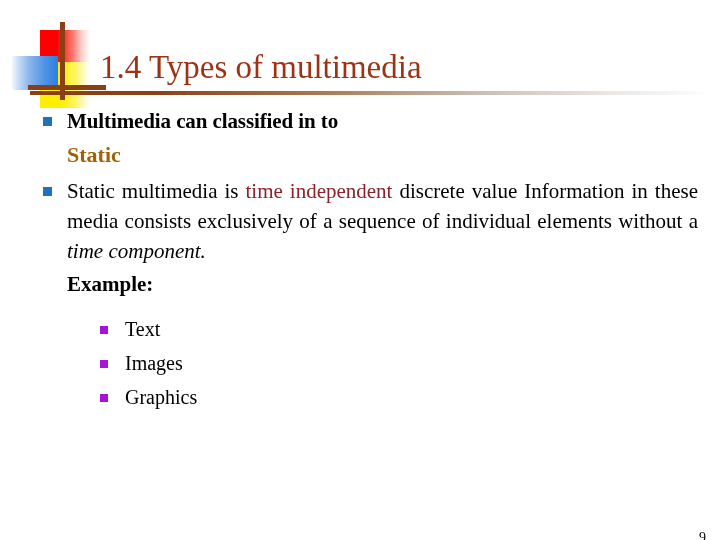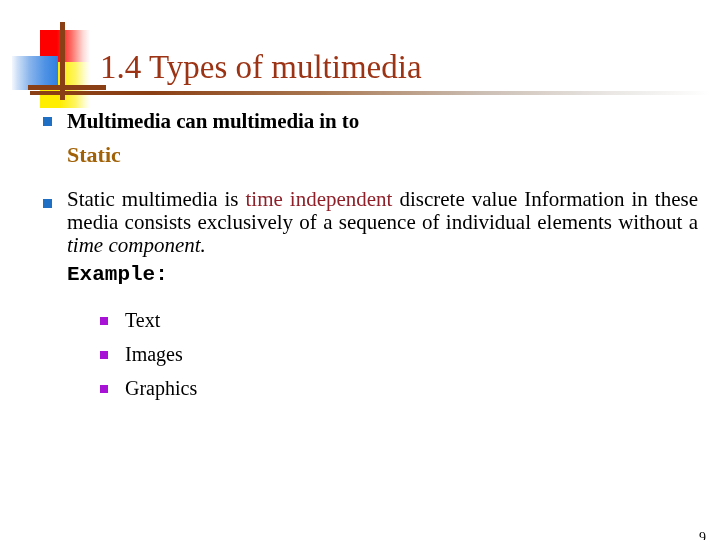--- a/index.html
+++ b/index.html
@@ -137,40 +137,39 @@
     font-size: 22px;
     line-height: 30px;
     font-weight: bold;
     color: #a16207;
     margin-top: 6px;
   }
 
   
   #para-static {
     font-size: 21px;
-    line-height: 23px;
+    line-height: 30px;
     color: #000000;
     text-align: justify;
-    margin-top: 18px;
+    margin-top: 6px;
     padding-left: 37px;
     position: relative;
   }
   #para-static .bullet { top: 11px; }
   .hl-red { color: #8d2029; }
   .ital { font-style: italic; }
 
   
   #line-example {
     padding-left: 37px;
     font-size: 21px;
     line-height: 28px;
     font-weight: bold;
     color: #000000;
     margin-top: 4px;
-    font-family: Liberation Mono, monospace;
   }
 
   
   #sublist {
     margin: 14px 0 5px 0;
     padding: 0;
     list-style: none;
   }
   #sublist li {
     position: relative;
@@ -211,21 +210,21 @@
     <div class="sq bar-h"></div>
   </div>
 
   <div id="title">1.4 Types of multimedia</div>
   <div id="title-rule"></div>
 
   <div id="body">
 
     <div id="line-intro" class="lvl1">
       <span class="bullet"></span>
-      <span>Multimedia can multimedia in to</span>
+      <span>Multimedia can classified in to</span>
     </div>
 
     <div id="line-static-head">Static</div>
 
     <div id="para-static" class="lvl1">
       <span class="bullet"></span><span>Static multimedia is </span><span class="hl-red">time independent</span><span> discrete value Information in these media consists exclusively of a sequence of individual elements without a </span><span class="ital">time component.</span>
     </div>
 
     <div id="line-example">Example:</div>
 

